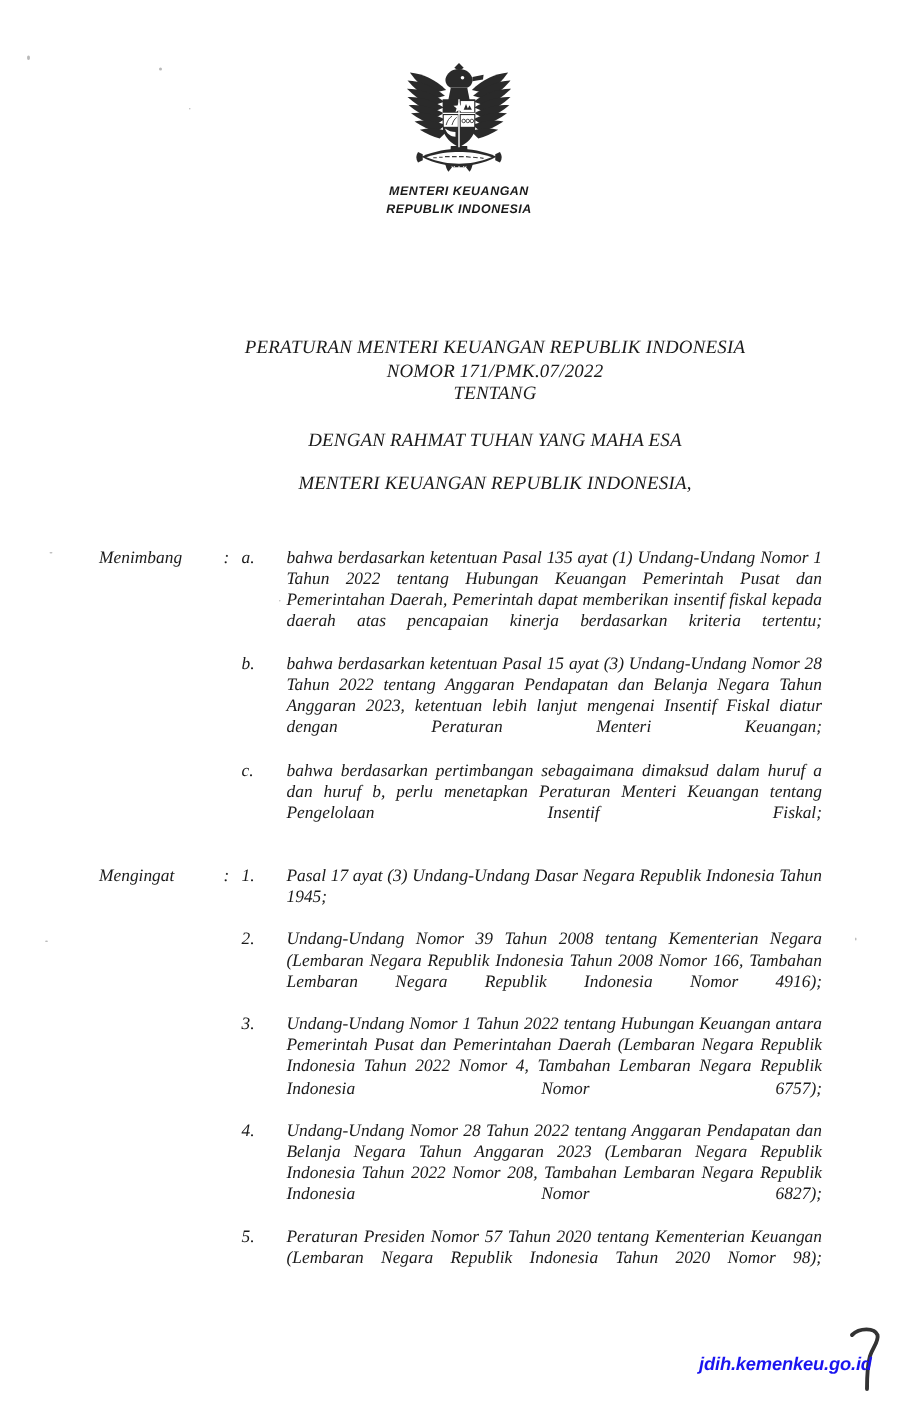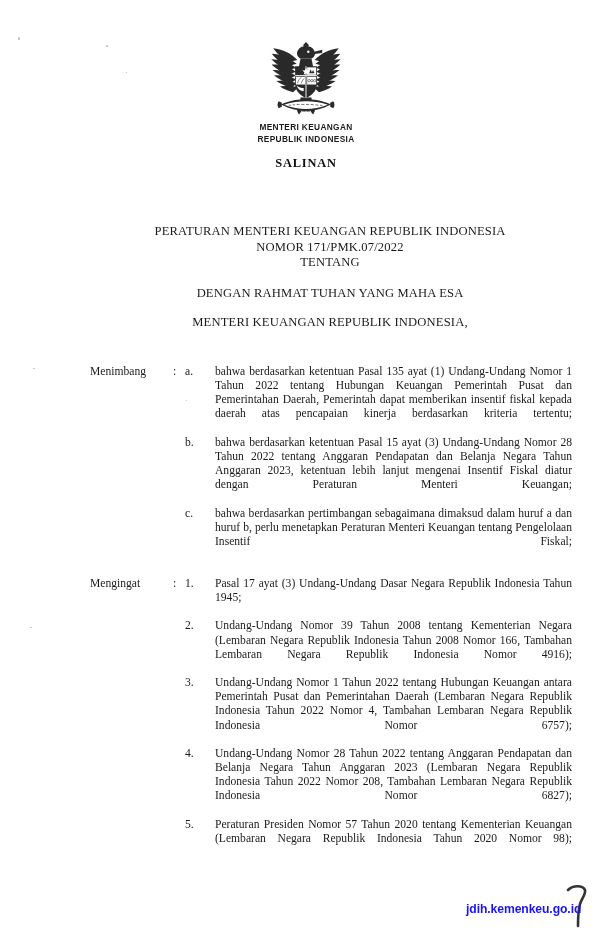--- a/index.html
+++ b/index.html
@@ -14,20 +14,21 @@
     color: #1a1a1a;
     position: relative;
     overflow: hidden;
   }
 
   .page {
     position: relative;
     width: 612px;
     height: 936px;
     box-sizing: border-box;
+    font-style: italic;
   }
 
   
   .emblem-block {
     position: absolute;
     top: 42px;
     left: 0;
     width: 612px;
     text-align: center;
   }
@@ -69,21 +70,20 @@
   .title-gap-1 { height: 15px; }
   .title-gap-2 { height: 14px; }
 
   
   .clause {
     position: absolute;
     left: 66px;
     width: 482px;
     font-size: 11.6px;
     line-height: 14.15px;
-    margin-left: 24px;
   }
   #menimbang { top: 365px; }
   #mengingat { top: 577px; }
 
   .clause-row {
     display: flex;
     align-items: flex-start;
   }
   .clause-label {
     width: 83px;
@@ -221,21 +221,20 @@
 
         <path d="M56 162 L62 162 M66 161 L72 161 M76 160 L84 160 M88 160 L96 160 M100 160 L108 160 M112 160 L120 161 M124 161 L132 162 M136 162 L142 163" stroke="#3a3a3a" stroke-width="1.8" fill="none"></path>
 
         <path d="M30 152 C26 158 26 164 30 170 L38 166 L38 156 Z"></path>
         <path d="M170 152 C174 158 174 164 170 170 L162 166 L162 156 Z"></path>
       </g>
     </svg>
 
     <div class="ministry-line">MENTERI KEUANGAN</div>
     <div class="ministry-line">REPUBLIK INDONESIA</div>
-    <div class="salinan">SALINAN</div>
   </div>
 
   <div class="title-block">
     <div class="t-line">PERATURAN MENTERI KEUANGAN REPUBLIK INDONESIA</div>
     <div class="t-line">NOMOR 171/PMK.07/2022</div>
     <div class="t-line">TENTANG</div>
     <div class="title-gap-1"></div>
     <div class="t-line">DENGAN RAHMAT TUHAN YANG MAHA ESA</div>
     <div class="title-gap-2"></div>
     <div class="t-line">MENTERI KEUANGAN REPUBLIK INDONESIA,</div>

